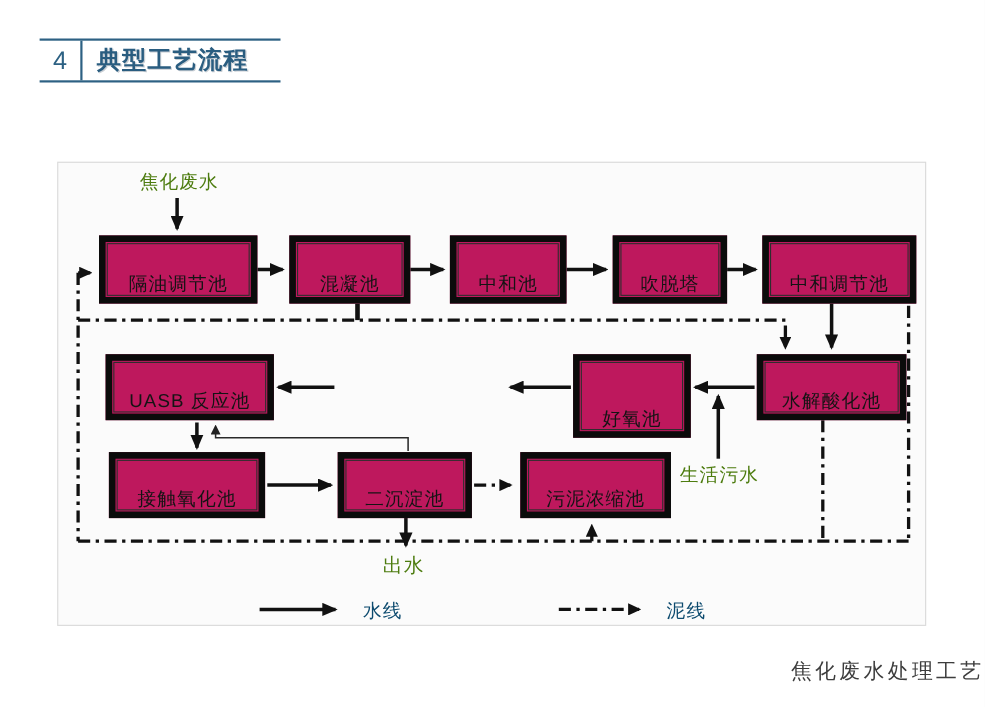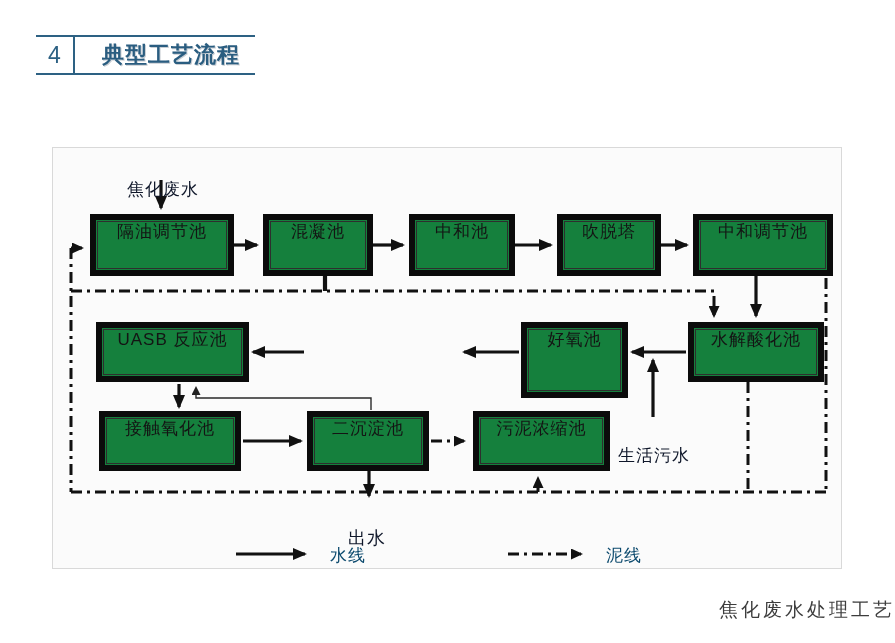--- a/index.html
+++ b/index.html
@@ -13,37 +13,37 @@
   .section-header{
     position:absolute;left:36px;top:35px;width:219px;height:40px;
     border-top:2px solid #2d6183;border-bottom:2px solid #2d6183;
     display:flex;align-items:stretch;box-sizing:border-box;
   }
   .section-number{
     width:37px;display:flex;align-items:center;justify-content:center;
     font-size:23px;color:#2d6183;border-right:2px solid #2d6183;
   }
   .section-title{
-    flex:1;display:flex;align-items:center;padding-left:27px;
+    flex:1;display:flex;align-items:center;padding-left:13px;
     font-size:22px;font-weight:bold;color:#2a5d80;letter-spacing:1px;
     text-shadow:1px 1px 0 #c9ced3;white-space:nowrap;
   }
   
   .diagram{
     position:absolute;left:52px;top:147px;width:788px;height:420px;
     border:1px solid #d9d9d9;background:#fbfbfb;box-sizing:content-box;
   }
   .diagram svg{position:absolute;left:0;top:0;}
   .box{
-    position:absolute;border:6px solid #0b0b0b;background:#15803d;
-    display:flex;align-items:flex-start;justify-content:center;box-sizing:border-box;
+    position:absolute;border:6px solid #0b0b0b;background:#be185d;
+    display:flex;align-items:flex-end;justify-content:center;box-sizing:border-box;
   }
   .box .frame{position:absolute;inset:1px;border:1px solid #2e2e2e;pointer-events:none;}
   .box .lbl{position:relative;font-size:17px;letter-spacing:1px;color:#141414;white-space:nowrap;}
-  .flabel{position:absolute;font-size:17px;letter-spacing:1px;color:#0f172a;white-space:nowrap;margin-top:24px;}
+  .flabel{position:absolute;font-size:17px;letter-spacing:1px;color:#4d7c0f;white-space:nowrap;}
   .legend-lbl{position:absolute;font-size:17px;letter-spacing:1px;color:#0c4a6e;white-space:nowrap;}
   .caption{
     position:absolute;left:0;top:597px;width:895px;text-align:right;
     font-size:19px;letter-spacing:3px;color:#3d3d3d;
   }
 </style>
 </head>
 <body>
 
 <div>

